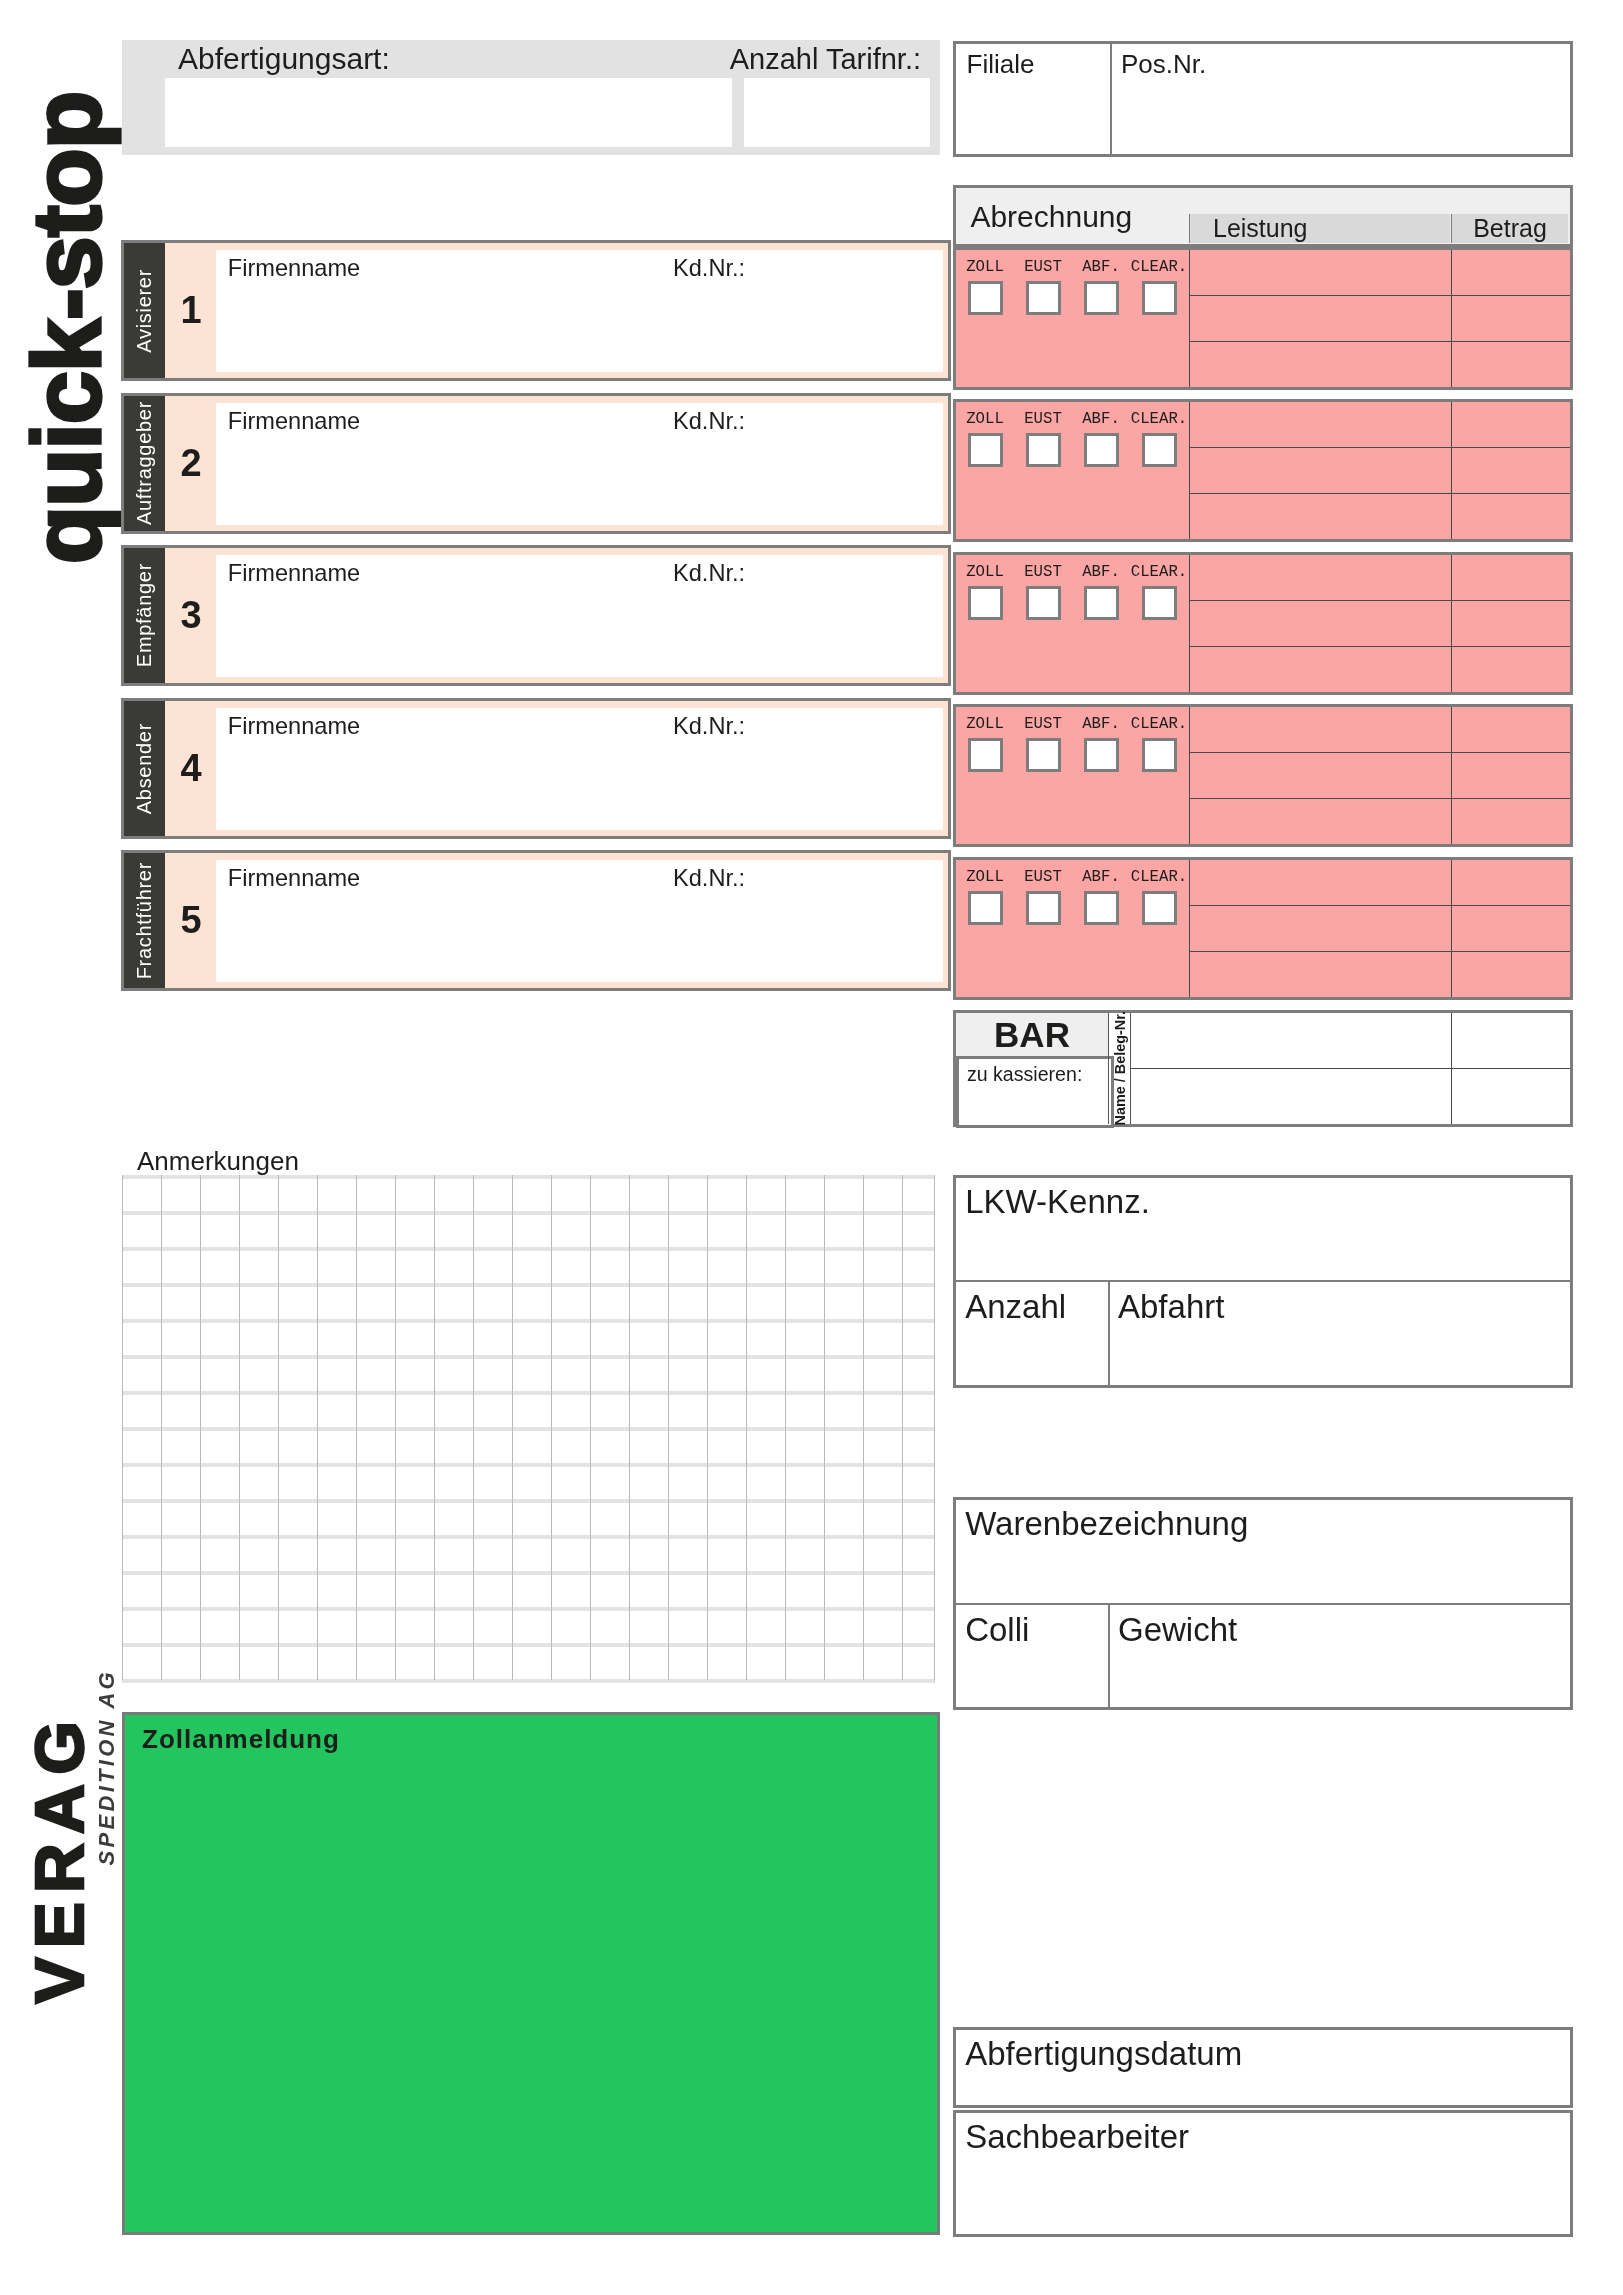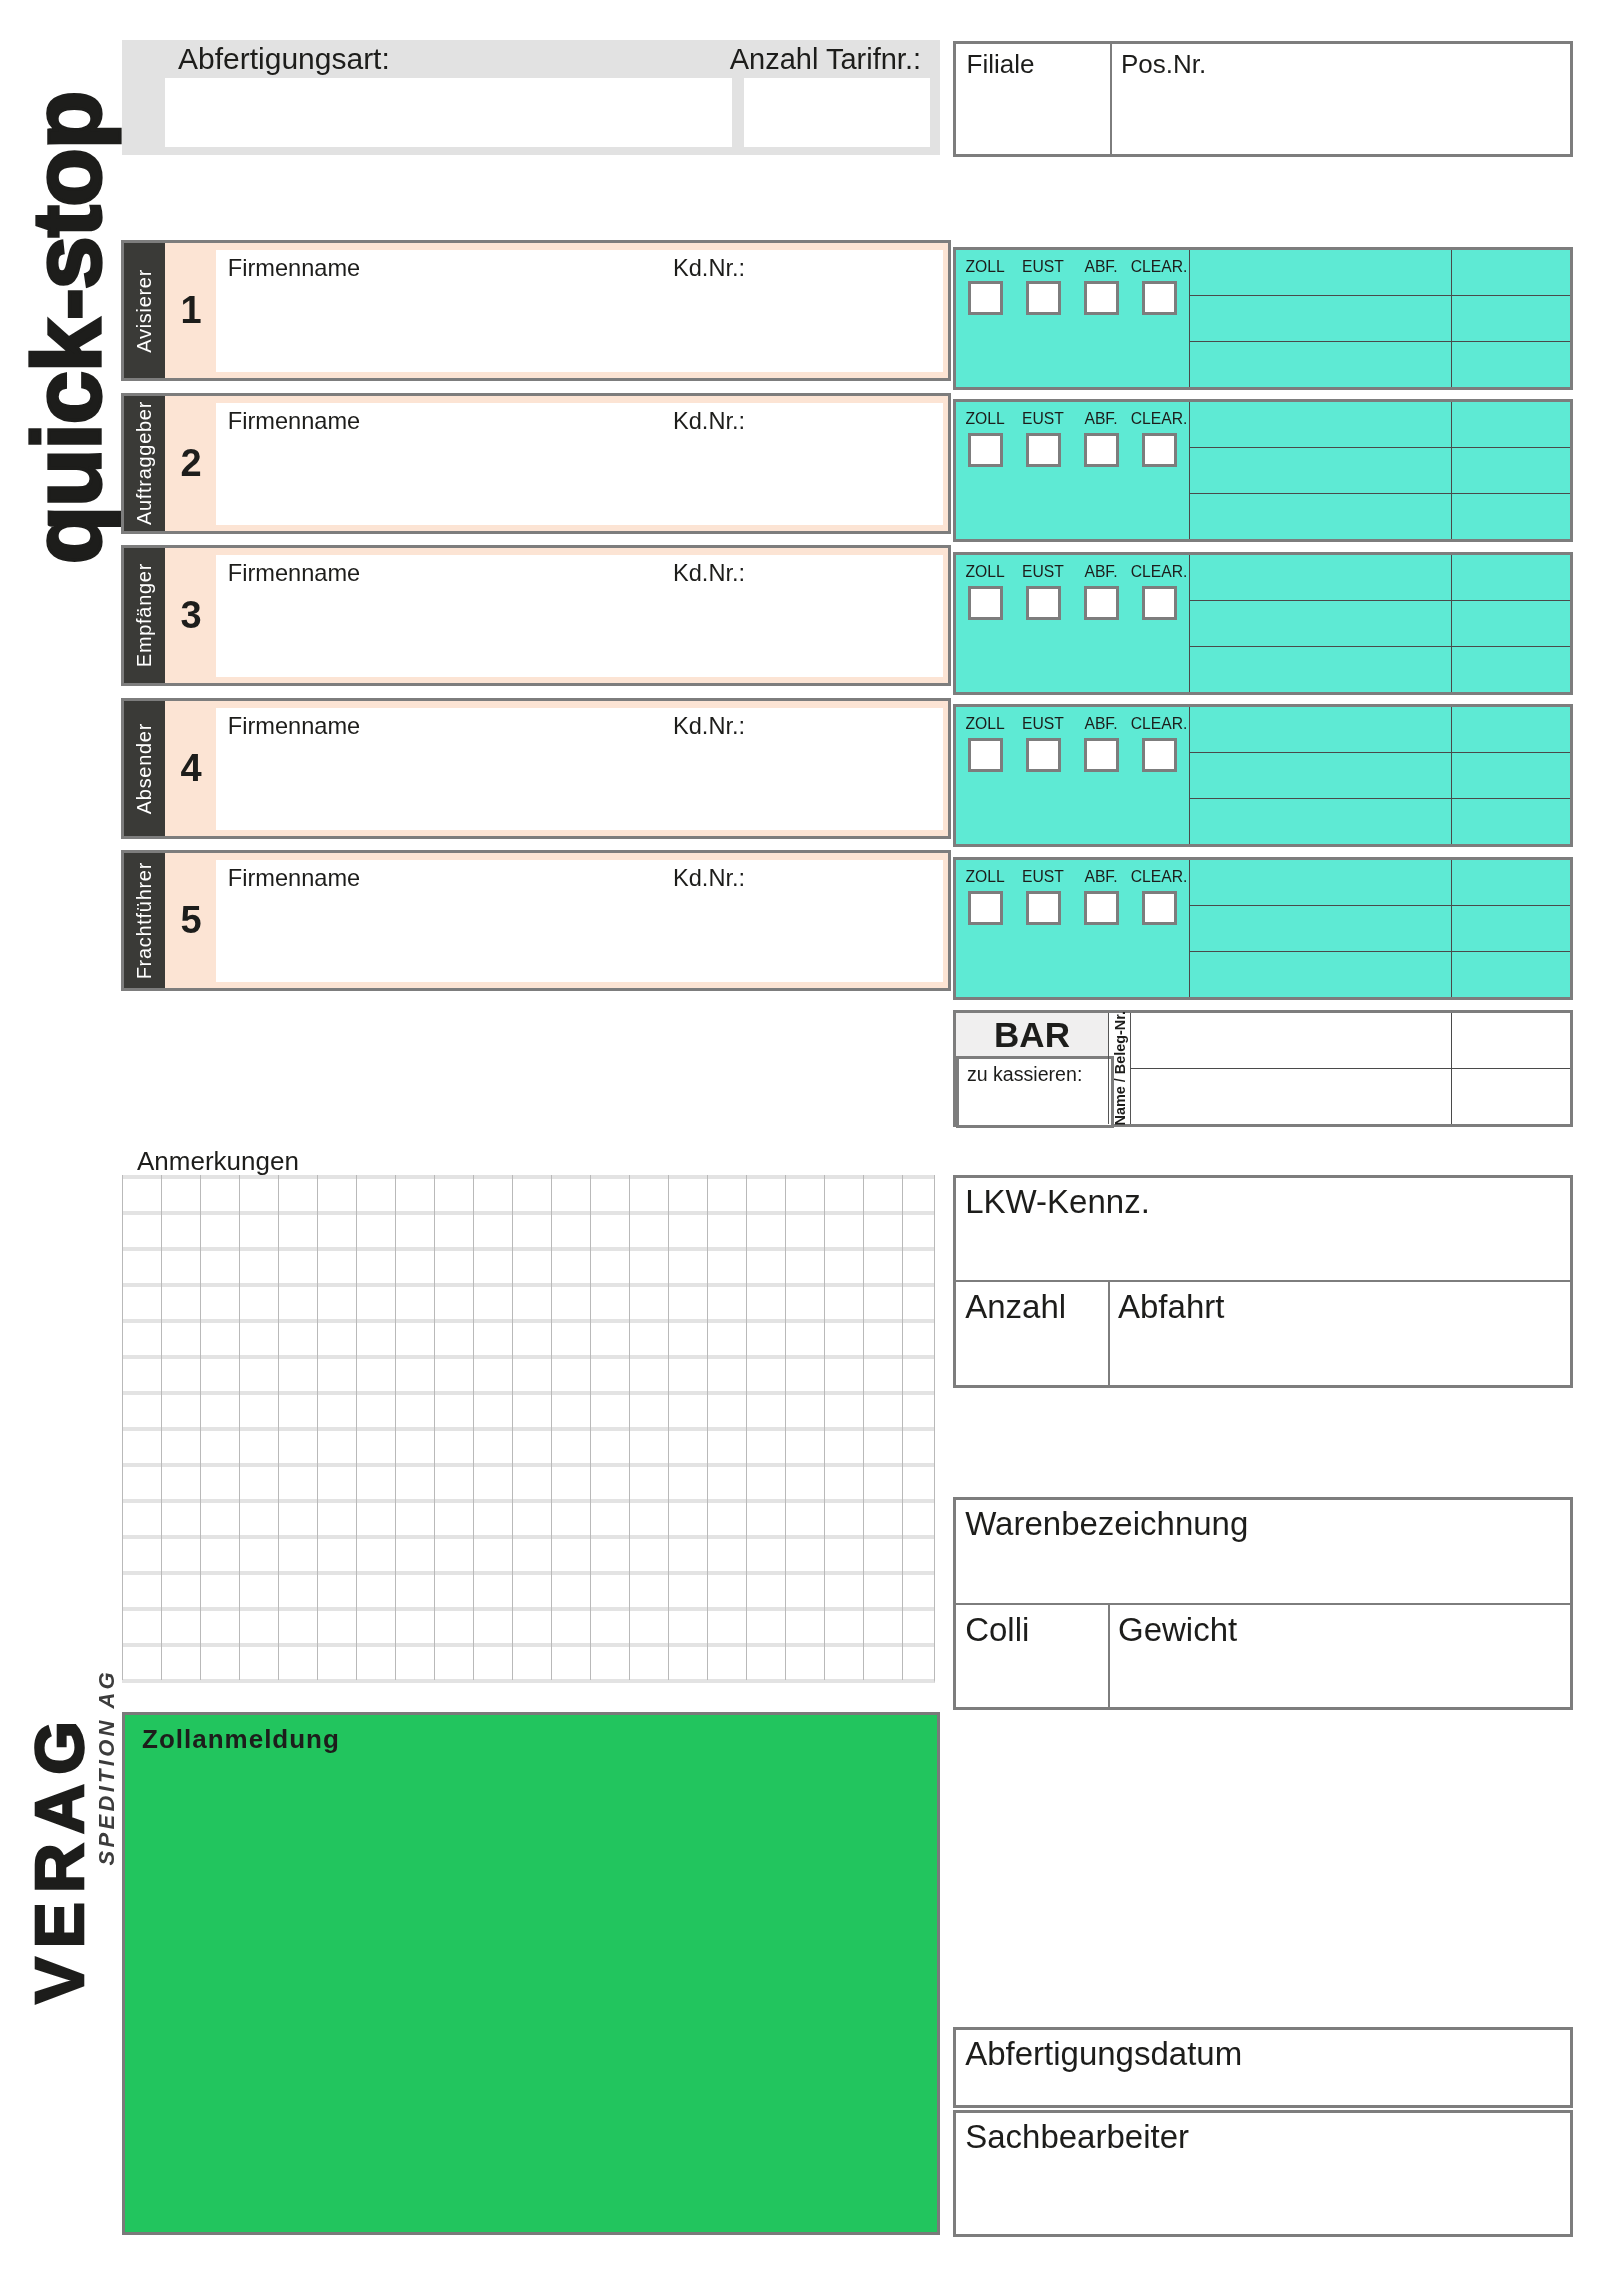--- a/index.html
+++ b/index.html
@@ -26,21 +26,21 @@
   .fl-label{font-size:26px;}
 
   
   .abr-head{left:953px;top:185px;width:620px;height:62px;border:3.9px solid #7d7d7d;background:#f0efef;}
   .abr-title{left:14.4px;top:11.8px;font-size:30px;}
   .lb-cell{top:25.5px;height:29px;background:#d9d9d9;border-left:1.3px solid #7c7c7c;font-size:25px;display:flex;align-items:center;}
   .lhead{left:233px;width:261px;padding-left:23px;}
   .bhead{left:495px;width:117px;justify-content:center;}
 
   
-  .abblock{left:953px;width:620px;height:143px;border:3.9px solid #7d7d7d;background:#5eead4;}
+  .abblock{left:953px;width:620px;height:143px;border:3.9px solid #7d7d7d;background:#fca5a5;font-family:Liberation Mono, monospace;}
   .cbzone{position:absolute;left:0;top:0;width:233px;height:100%;display:flex;}
   .cbcol{width:58px;display:flex;flex-direction:column;align-items:center;}
   .cblabel{margin-top:7.9px;font-size:15.7px;letter-spacing:0px;}
   .cbbox{margin-top:5.2px;width:29px;height:27.5px;border:3.3px solid #7d7d7d;background:#fff;}
   .rowszone{position:absolute;left:233px;top:0;width:380px;height:100%;border-left:1.3px solid #4a4a4a;display:flex;flex-direction:column;}
   .subrow{flex:1;display:flex;border-top:1.3px solid #4a4a4a;}
   .subrow:first-child{border-top:none;}
   .lcell{width:261px;border-right:1.3px solid #4a4a4a;}
   .bcell{flex:1;}
 
@@ -107,20 +107,29 @@
   <div class="abs abf-input"></div>
   <div class="abs anz-label">Anzahl Tarifnr.:</div>
   <div class="abs anz-input"></div>
 
   <div class="abs filiale-box">
     <div class="abs filiale-div" style="left:154px;top:0;height:100%;"></div>
     <span class="abs fl-label" style="left:10.5px;top:5.2px;">Filiale</span>
     <span class="abs fl-label" style="left:165px;top:5.2px;">Pos.Nr.</span>
   </div>
 
+  <div class="abs abr-head">
+    <span class="abs abr-title">Abrechnung</span>
+    <div class="abs lb-cell lhead">
+        <span>Leistung</span>
+      </div>
+    <div class="abs lb-cell bhead">
+        <span>Betrag</span>
+      </div>
+  </div>
 
   <div class="abs party" style="top:240px;">
     <div class="strip">
         <span class="vtext rolelabel">Avisierer</span>
       </div>
     <div class="pnum">1</div>
     <div class="pbox">
       <span class="flabel">Firmenname</span>
       <span class="klabel">Kd.Nr.:</span>
     </div>

